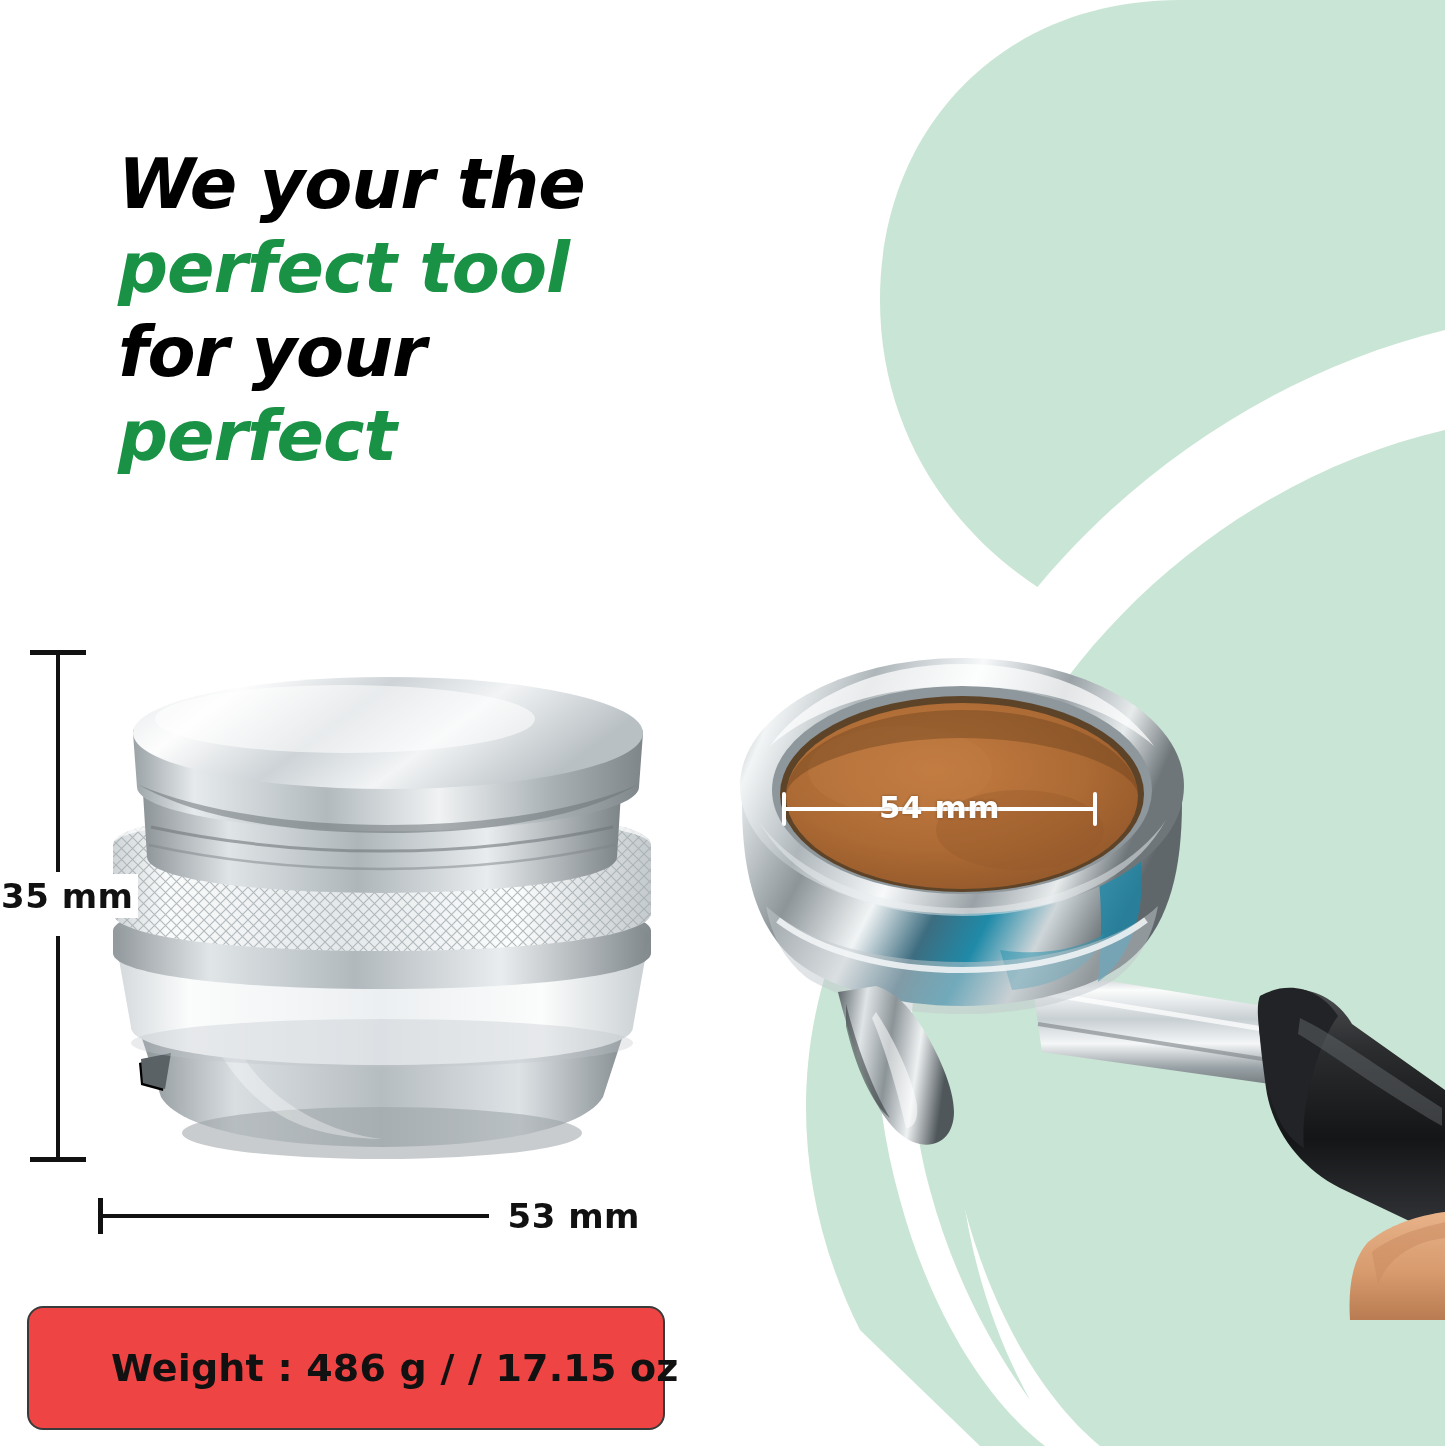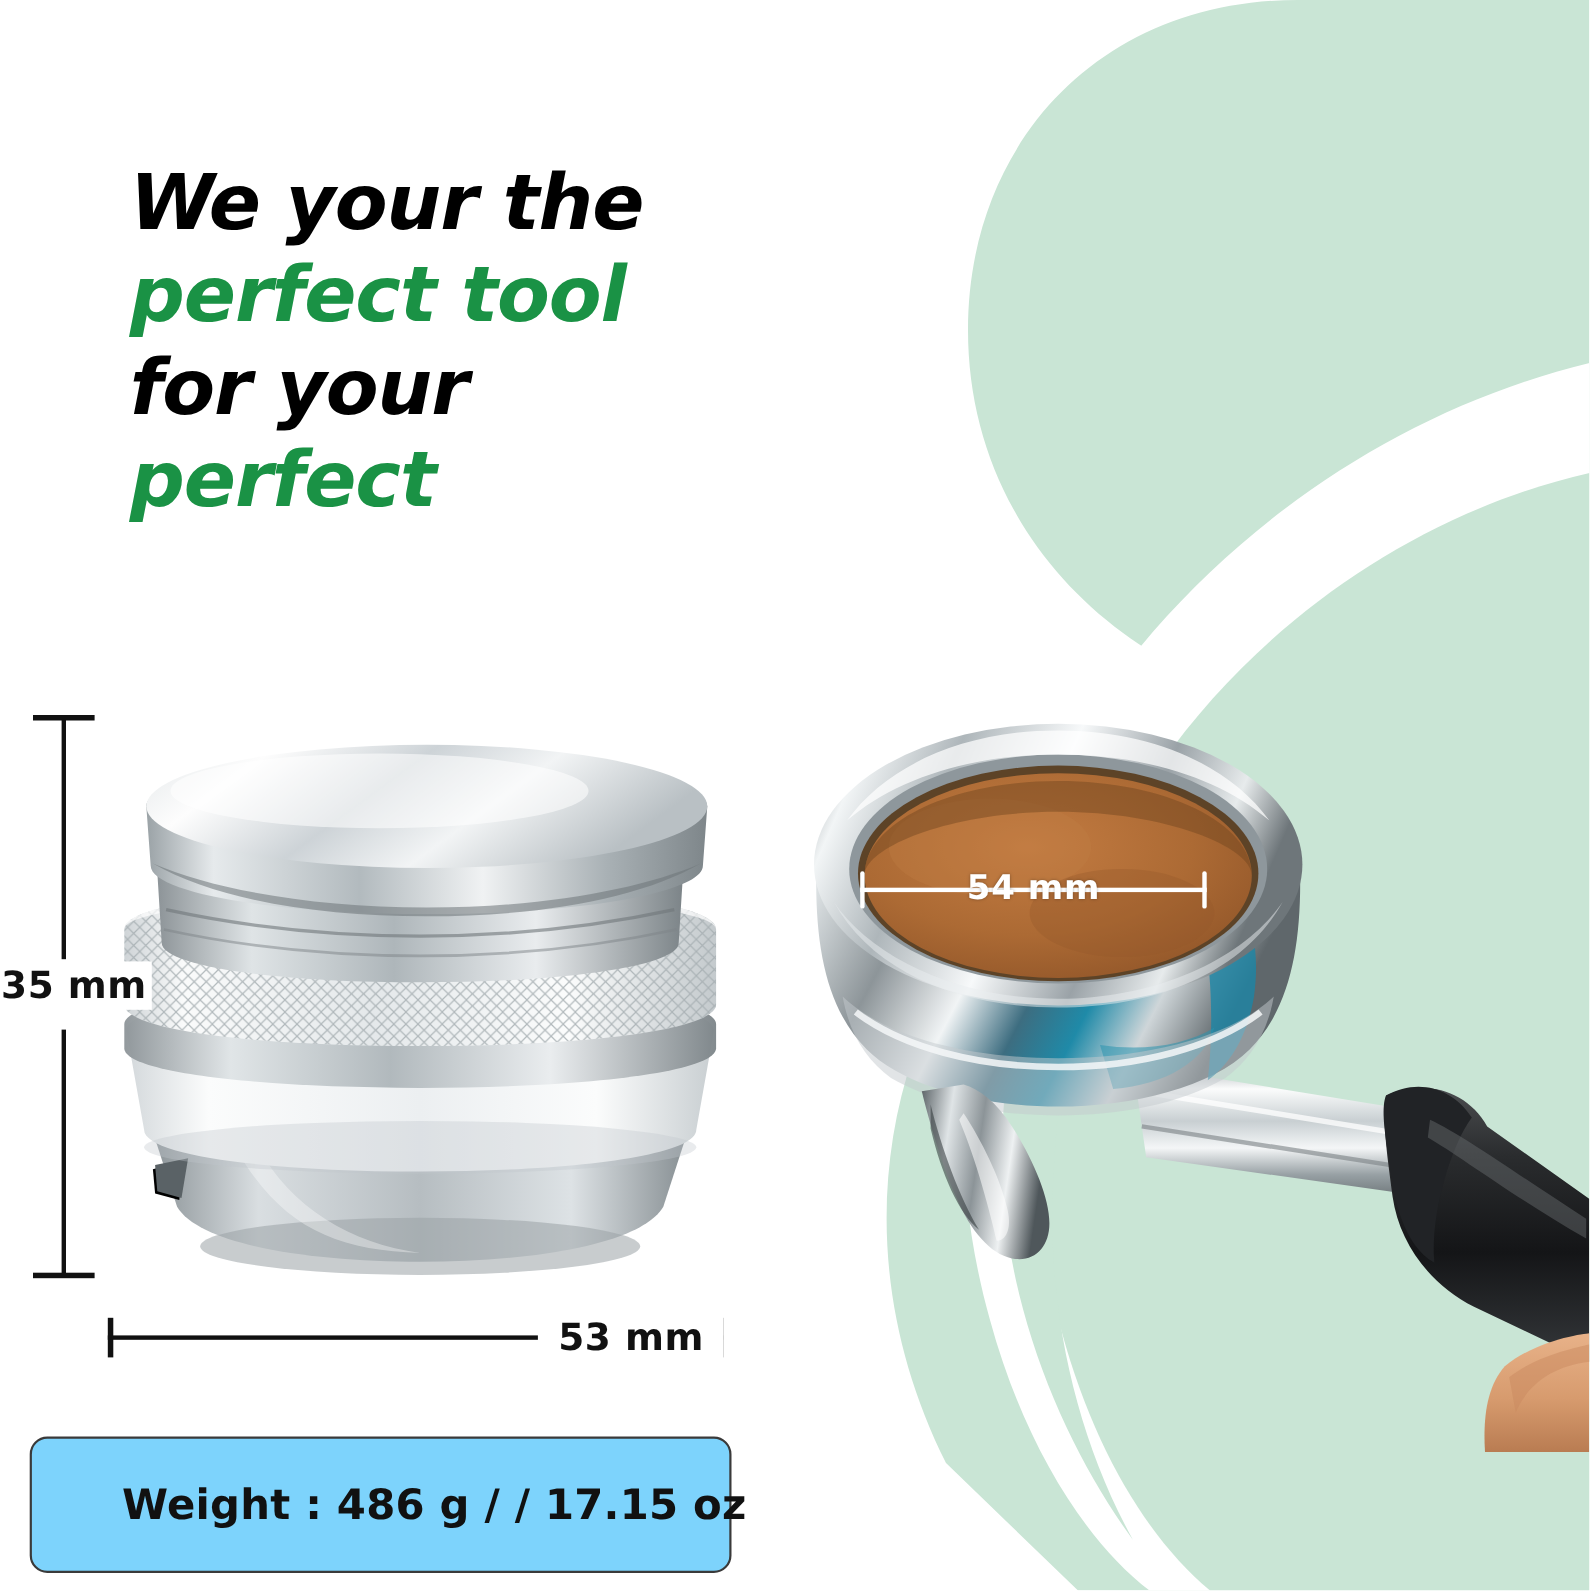--- a/index.html
+++ b/index.html
@@ -147,21 +147,21 @@
 
   
   .weight-box {
     position: absolute;
     left: 27px;
     top: 1306px;
     width: 638px;
     height: 124px;
     border: 2px solid #3a3a3a;
     border-radius: 16px;
-    background: #7dd3fc;
+    background: #ef4444;
     box-sizing: border-box;
     display: flex;
     align-items: center;
     padding-left: 82px;
   }
   .weight-text {
     font-family: "DejaVu Sans", "Liberation Sans", sans-serif;
     font-size: 38px;
     font-weight: 700;
     color: #111111;

